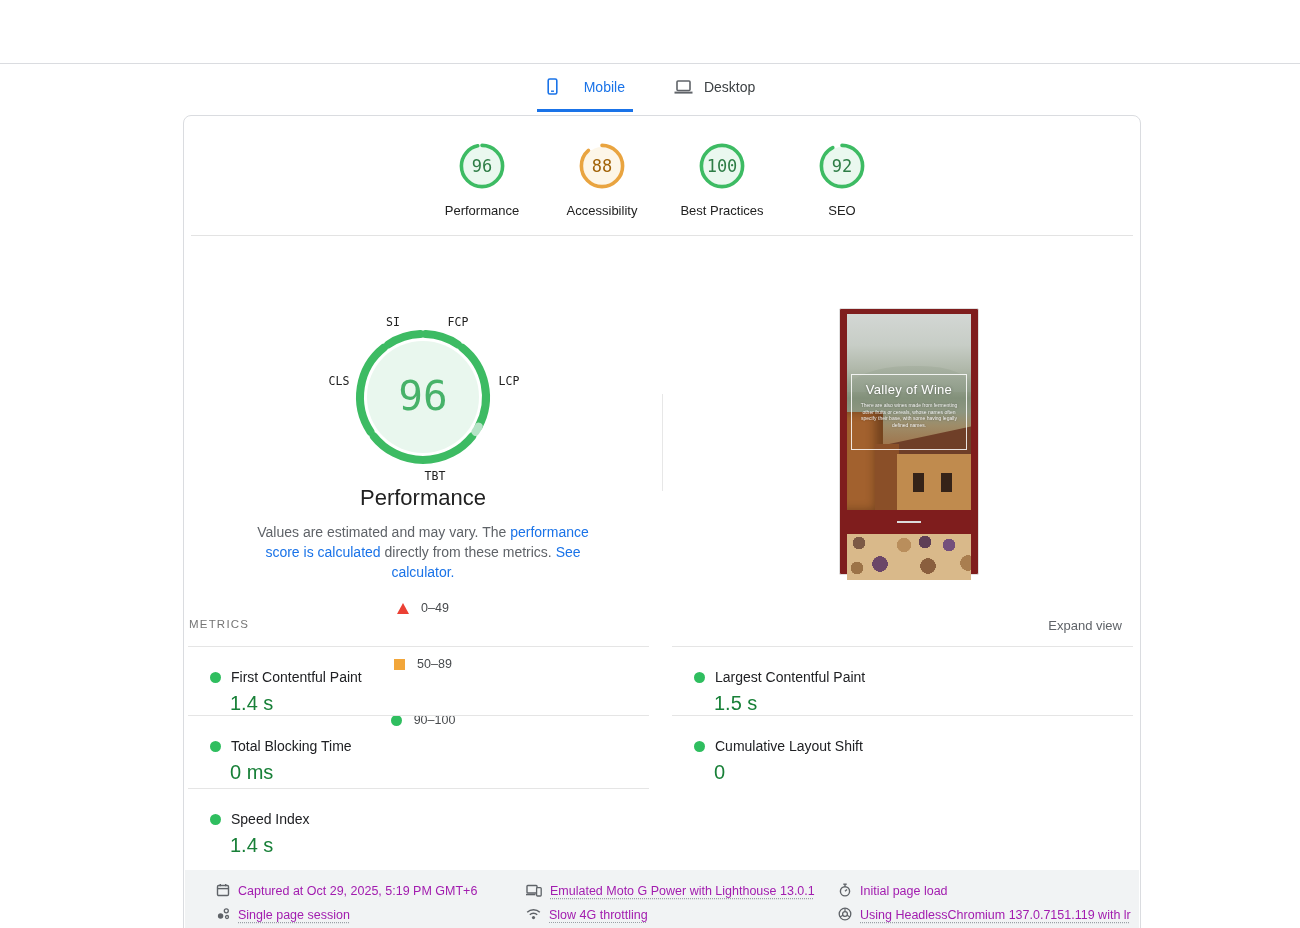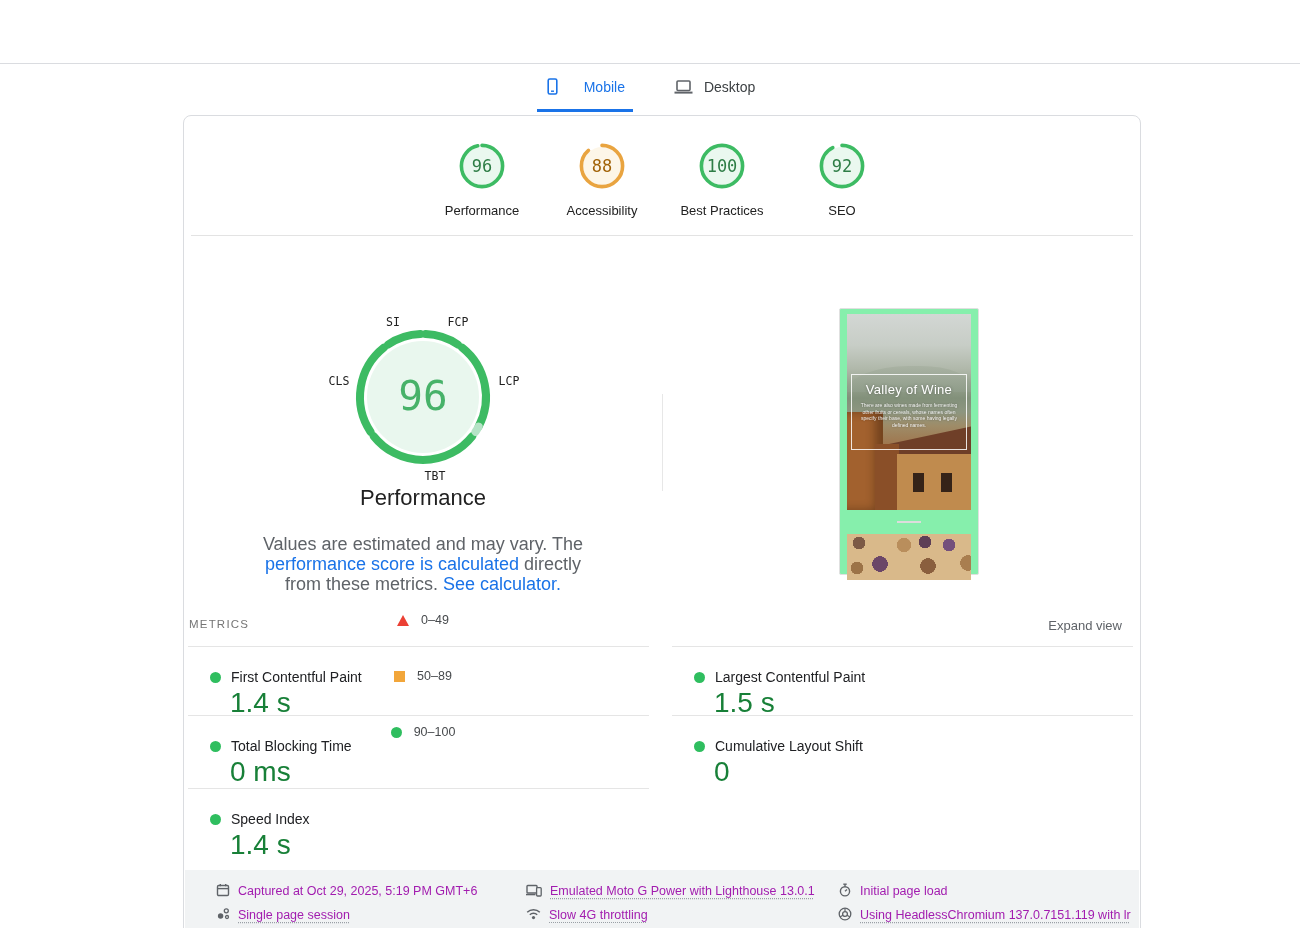--- a/index.html
+++ b/index.html
@@ -32,35 +32,35 @@
   .cat-label { margin-top:12px; font-size:13px; color:#212121; }
 
   
   .perf-panel { position:absolute; left:0; top:120px; width:478px; }
   .gauge-box { position:relative; width:160px; height:160px; margin:81px auto 0; }
   .gauge-num { position:absolute; top:50%; left:50%; transform:translate(-50%,-52%);
     font-family:"DejaVu Sans Mono", monospace; font-size:41px; color:#47b269; }
   .glabel { position:absolute; transform:translate(-50%,-50%);
     font-family:"DejaVu Sans Mono", monospace; font-size:11.5px; color:#212121; }
   .perf-title { text-align:center; margin-top:8px; font-size:22px; color:#212121; }
-  .perf-note { width:356px; margin:23px auto 0; text-align:center; font-size:18px;
+  .perf-note { width:356px; margin:11px auto 0; text-align:center; font-size:14px;
     line-height:20px; color:#5f6368; }
   .perf-note a { color:#1a73e8; text-decoration:none; cursor:pointer; }
   .legend { margin-top:19px; display:flex; justify-content:center; align-items:center; gap:42px;flex-direction:column; }
   .legend-item { display:flex; align-items:center; gap:12px; font-size:12.5px; color:#474a4d; }
   .tri { width:0; height:0; border-left:6px solid transparent; border-right:6px solid transparent;
     border-bottom:11px solid #eb4034; }
   .sq { width:11px; height:11px; background:#f2a63a; }
   .gdot { width:11px; height:11px; border-radius:50%; background:#2fbe5f; }
 
   .vdivider { position:absolute; left:478px; top:278px; width:1px; height:97px; background:#e7e7e7; }
 
   
   .thumb { position:absolute; left:655px; top:192px; width:140px; height:267px;
-    background:#86efac; border:1px solid #e0e0e0; border-radius:2px; padding:5px 7px; }
+    background:#7f1d1d; border:1px solid #e0e0e0; border-radius:2px; padding:5px 7px; }
   .thumb-hero { position:relative; height:196px; overflow:hidden;
     background:linear-gradient(180deg,#d3d7d4 0%,#c7cdc6 16%,#b0b8aa 28%,#96a28e 36%,
       #82907a 43%,#8d9680 50%,#9e8c68 57%,#a06a3f 72%,#8a5a35 100%); }
   .hill { position:absolute; left:0; right:0; top:52px; height:26px;
     background:linear-gradient(180deg, #a9b2a3, #8f9c89); border-radius:50% 40% 0 0/100% 80% 0 0; }
   .bldg-left { position:absolute; left:0; bottom:0; width:36px; height:98px; background:#a2612e;
     box-shadow:inset -8px 0 10px rgba(60,30,10,.45); }
   .bldg-roof { position:absolute; left:28px; bottom:54px; width:98px; height:30px; background:#6f3f28;
     clip-path:polygon(0 70%, 100% 0, 100% 100%, 0 100%); }
   .bldg-wall { position:absolute; left:50px; bottom:0; width:76px; height:56px; background:#c08b4e; }
@@ -91,21 +91,21 @@
   .metrics-head { height:33px; display:flex; justify-content:space-between; align-items:flex-start;
     padding:5px 11px 0 1px; }
   .metrics-title { font-size:11.5px; letter-spacing:1.2px; color:#757575; }
   .expand { font-size:13px; color:#5f6368; cursor:pointer; }
   .mgrid { display:grid; grid-template-columns:461px 461px; column-gap:23px;
     grid-template-rows:69px 73px 74px; }
   .metric { border-top:1px solid #e5e5e5; padding-top:22px; }
   .metric-head { display:flex; align-items:center; gap:10px; padding-left:22px; }
   .mdot { width:11px; height:11px; border-radius:50%; background:#2fbe5f; flex:none; }
   .mname { font-size:14px; color:#202124; }
-  .mvalue { margin-top:4px; padding-left:42px; font-size:28px; line-height:28px; color:#188038; }
+  .mvalue { margin-top:4px; padding-left:42px; font-size:20px; line-height:28px; color:#188038; }
 
   
   .capture-footer { position:absolute; left:1px; right:1px; top:754px; height:78px;
     background:#f1f3f4; padding:9px 0 0 31px; display:grid;
     grid-template-columns:310px 312px 1fr; grid-auto-rows:24px; align-items:center; }
   .finfo { display:flex; align-items:center; gap:8px; font-size:12.5px; color:#a21caf;
     white-space:nowrap; overflow:hidden; }
   .finfo svg { flex:none; }
   .finfo .u { text-decoration:underline dotted #9aa0a6; text-underline-offset:3px; }
 </style>

